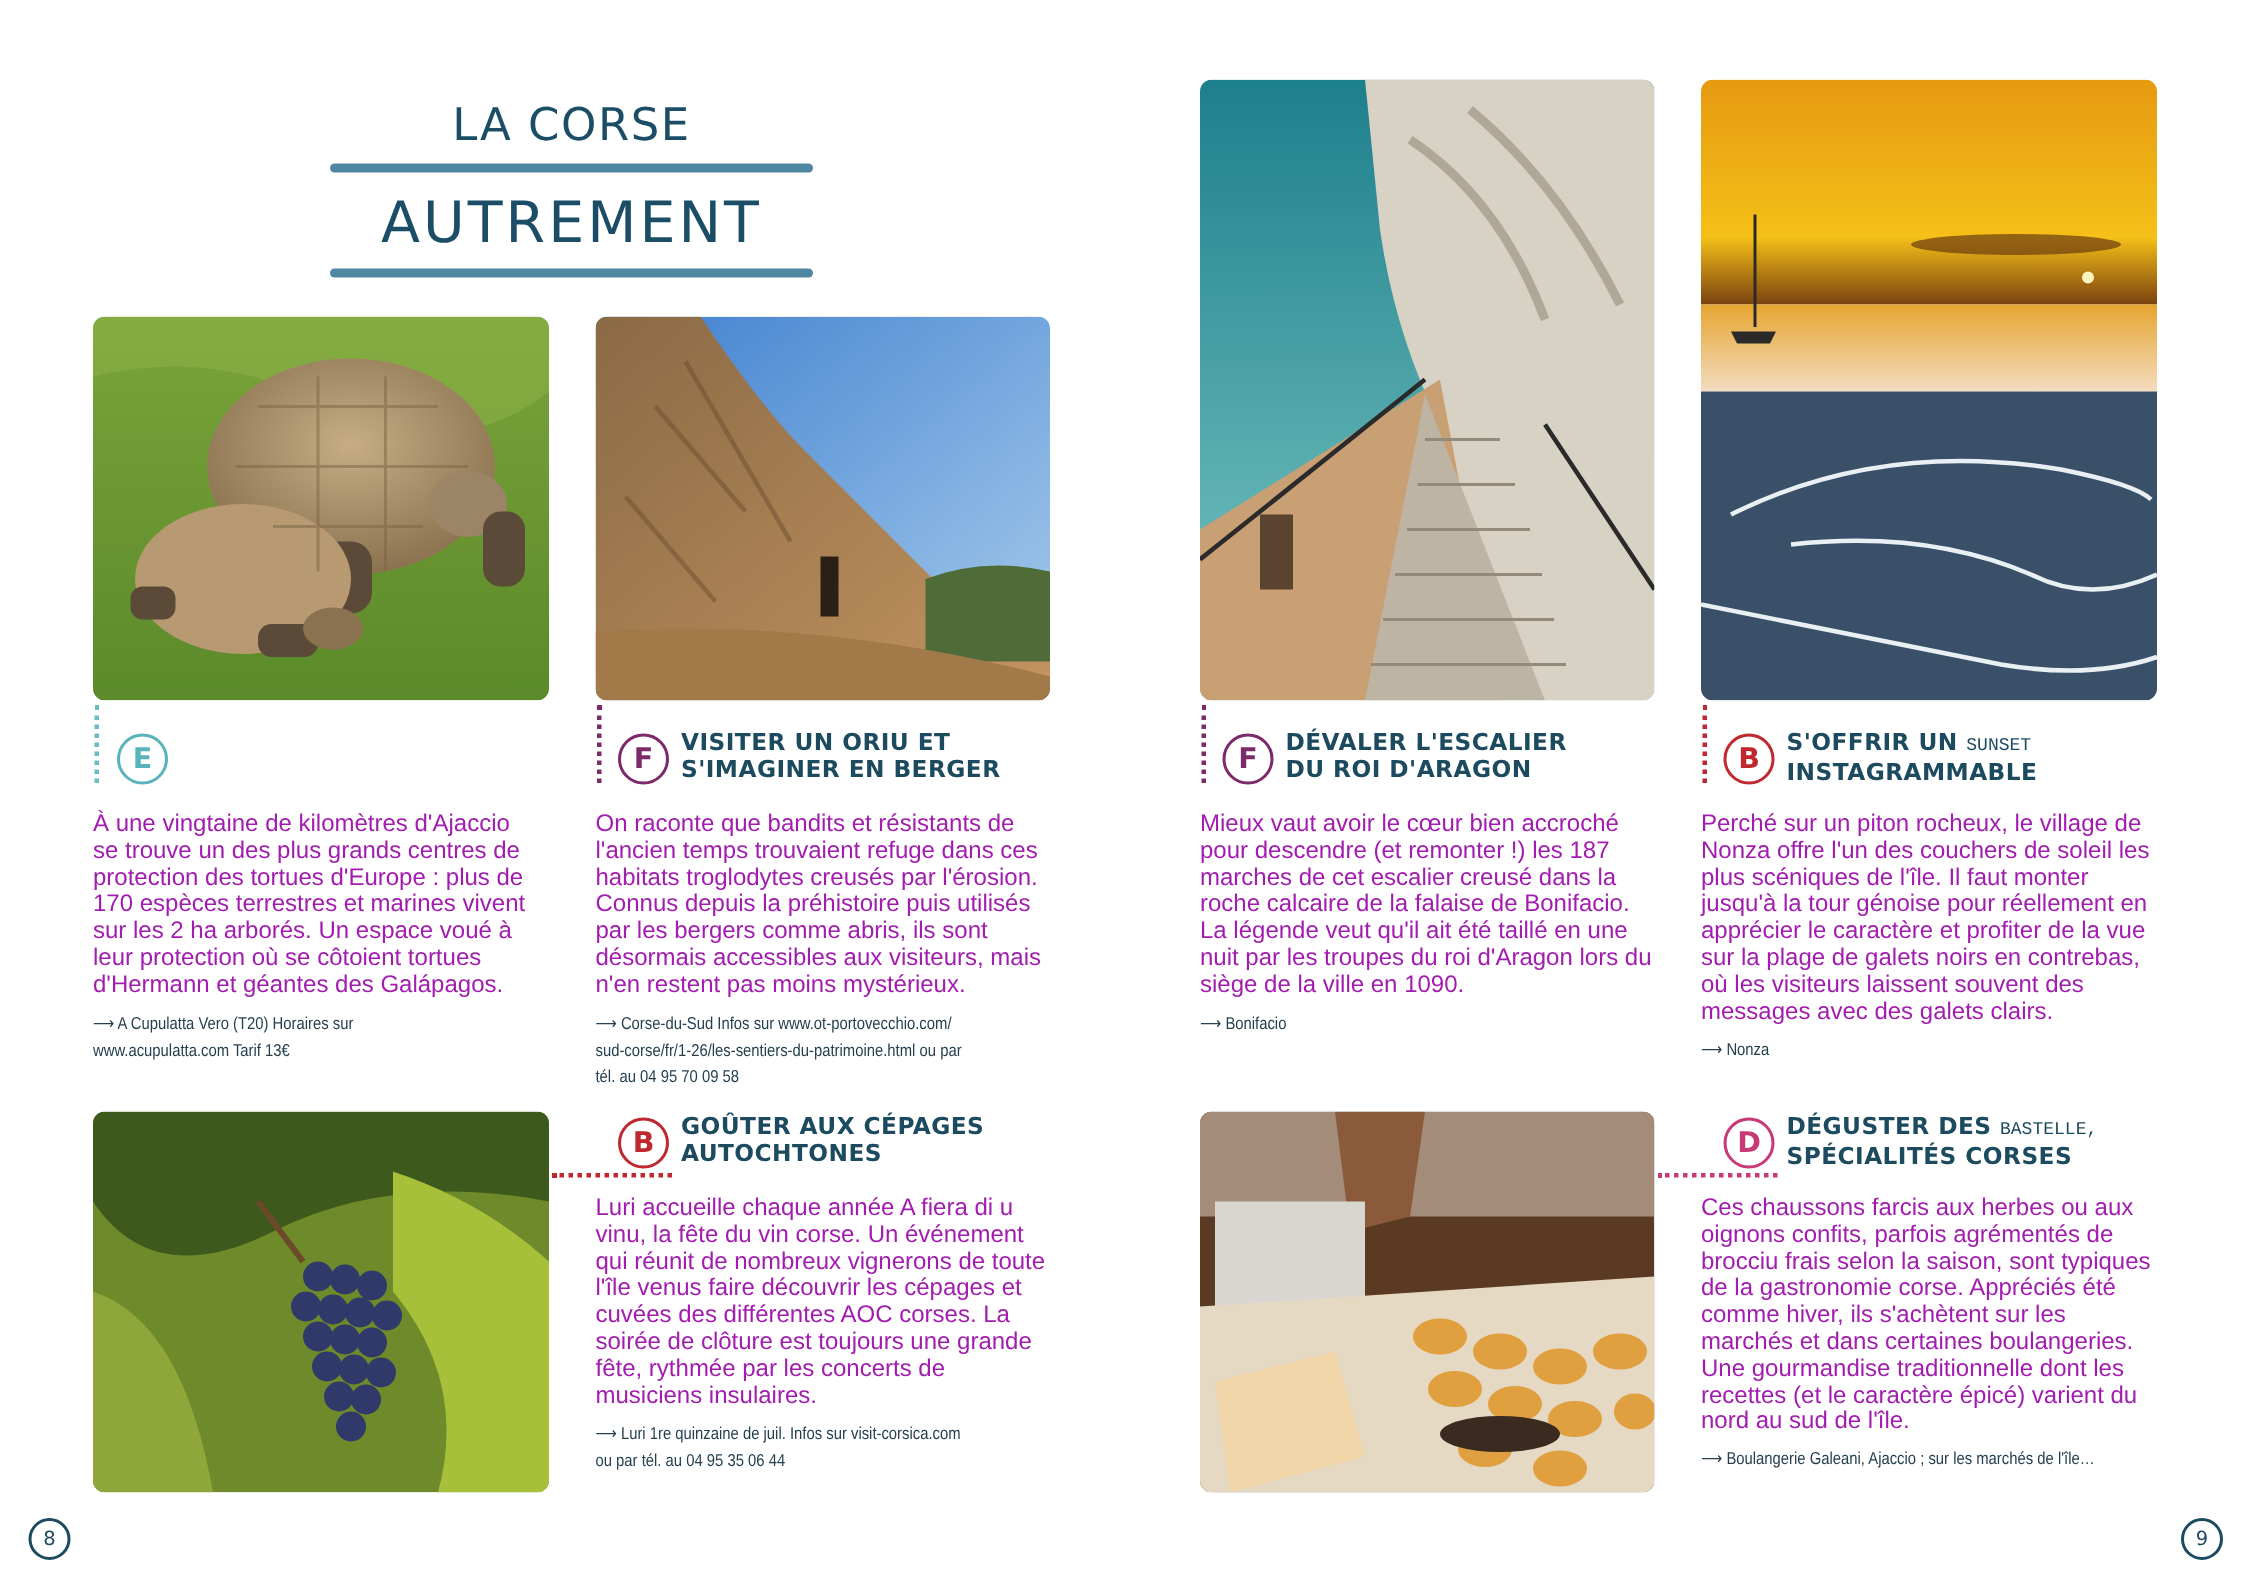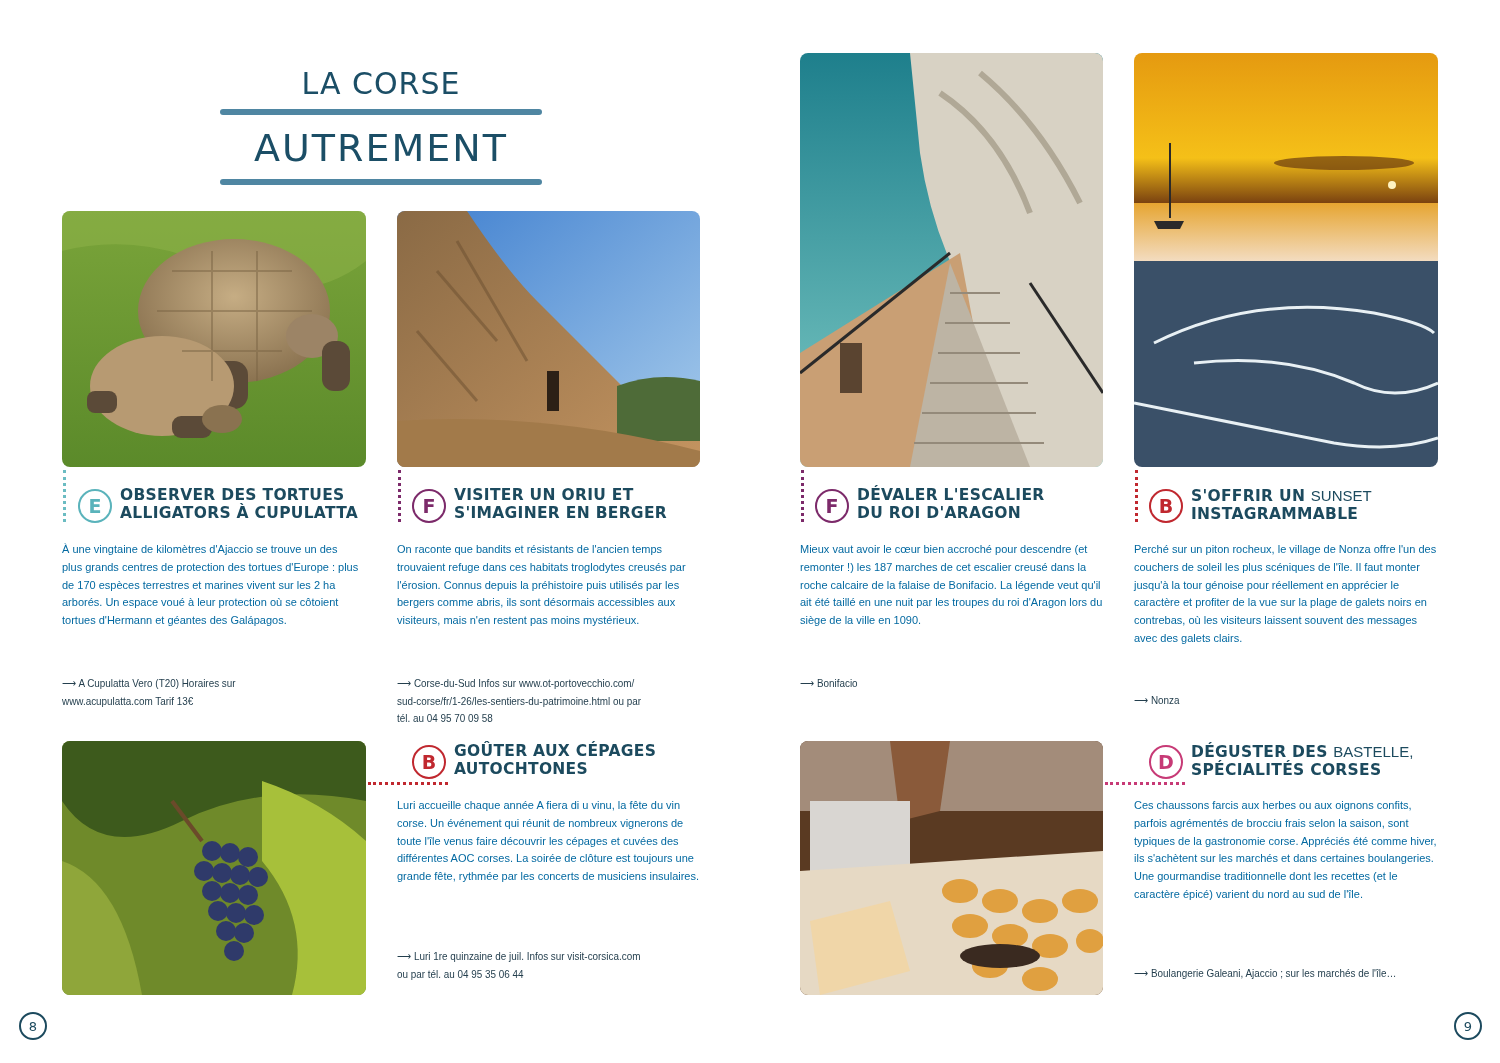--- a/index.html
+++ b/index.html
@@ -23,26 +23,26 @@
 
   
   .item-head { position: absolute; display: flex; align-items: flex-start; gap: 8px; }
   .badge { width: 34px; height: 34px; border-radius: 50%; border: 2px solid; display: flex; align-items: center; justify-content: center;
            font-family: "DejaVu Sans", sans-serif; font-weight: bold; font-size: 19px; flex-shrink: 0; margin-top: 2px; }
   .badge.teal { color: #5ab3bb; border-color: #5ab3bb; }
   .badge.purple { color: #7c2a6a; border-color: #7c2a6a; }
   .badge.red { color: #c0282f; border-color: #c0282f; }
   .badge.pink { color: #c73a76; border-color: #c73a76; }
   .item-title { font-family: "DejaVu Sans", sans-serif; font-weight: bold; font-size: 15.5px; line-height: 17.5px; color: #1c4a5e; letter-spacing: 0.3px; text-transform: uppercase; }
-  .item-title .light { font-weight: normal; font-family: Liberation Sans, sans-serif; font-size: 15px; letter-spacing: 0; }
+  .item-title .light { font-weight: normal; font-family: Liberation Mono, monospace; font-size: 12px; letter-spacing: 0; }
 
   .dots-v { position: absolute; width: 3px; border-left: 3px dotted; }
   .dots-h { position: absolute; height: 3px; border-top: 3px dotted; }
 
-  .body-text { position: absolute; font-family: "Liberation Sans", sans-serif; font-size: 11px; line-height: 17.8px; color: #0369a1; }
+  .body-text { position: absolute; font-family: "Liberation Sans", sans-serif; font-size: 16px; line-height: 17.8px; color: #a21caf; }
   .info { position: absolute; font-family: "Liberation Sans", sans-serif; font-size: 11.5px; line-height: 17.5px; color: #243f4e; transform: scaleX(0.86); transform-origin: left top; white-space: nowrap; }
 
   .page-num { position: absolute; width: 28px; height: 28px; border-radius: 50%; border: 2.5px solid #1c4a5e; display: flex; align-items: center; justify-content: center;
               font-family: "DejaVu Sans", sans-serif; font-size: 13px; color: #1c4a5e; top: 1012px; }
 </style>
 </head>
 <body>
 
 <div class="spread">
 
@@ -76,24 +76,20 @@
         <ellipse cx="100" cy="175" rx="72" ry="50" fill="#b79a72"></ellipse>
         <rect x="25" y="180" width="30" height="22" rx="8" fill="#5b4a38"></rect>
         <rect x="110" y="205" width="40" height="22" rx="9" fill="#5b4a38"></rect>
         <ellipse cx="160" cy="208" rx="20" ry="14" fill="#8a7250"></ellipse>
         <path d="M110 60 L230 60 M95 100 L250 100 M120 140 L220 140 M150 40 L150 170 M195 40 L195 170" stroke="#7a6344" stroke-width="2" fill="none" opacity="0.5"></path>
       </svg>
     </div>
     <div class="dots-v" style="left:63px; top:470px; height:52px; border-color:#6bbcc2;"></div>
     <div class="item-head" style="left:78px; top:487px;">
       <div class="badge teal">E</div>
-      <div class="item-title">
-        <div>OBSERVER DES TORTUES</div>
-        <div>ALLIGATORS À CUPULATTA</div>
-      </div>
     </div>
     <div class="body-text" style="left:62px; top:541px; width:298px;">À une vingtaine de kilomètres d'Ajaccio se trouve un des plus grands centres de protection des tortues d'Europe : plus de 170 espèces terrestres et marines vivent sur les 2 ha arborés. Un espace voué à leur protection où se côtoient tortues d'Hermann et géantes des Galápagos.</div>
     <div class="info" style="left:62px; top:675px;">
       <div>⟶ A Cupulatta Vero (T20) Horaires sur</div>
       <div>www.acupulatta.com Tarif 13€</div>
     </div>
 
     <div class="photo" style="left:397px; top:211px; width:303px; height:256px;">
       <svg viewBox="0 0 303 256" preserveAspectRatio="none">
         <defs>

